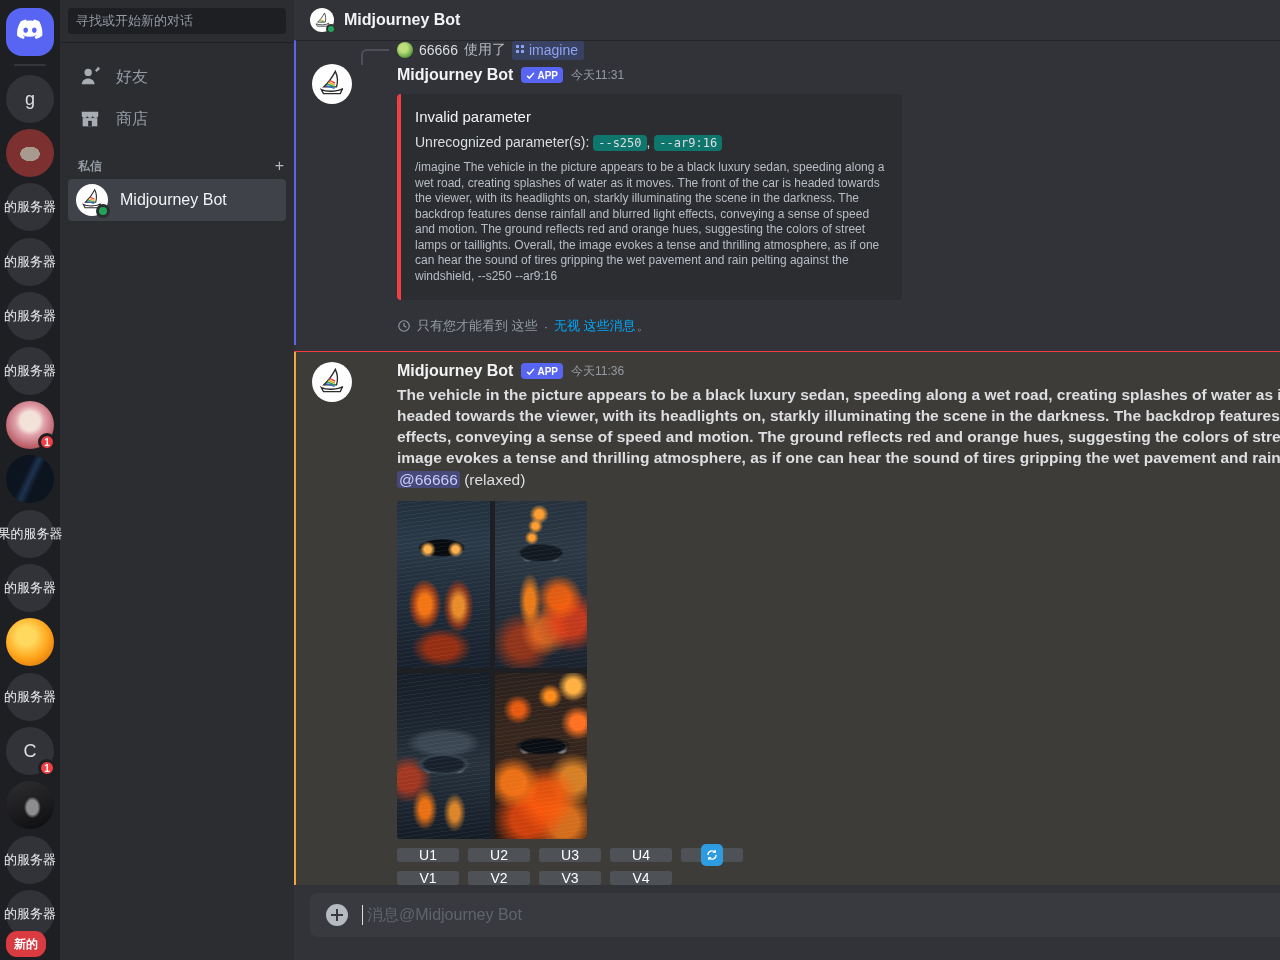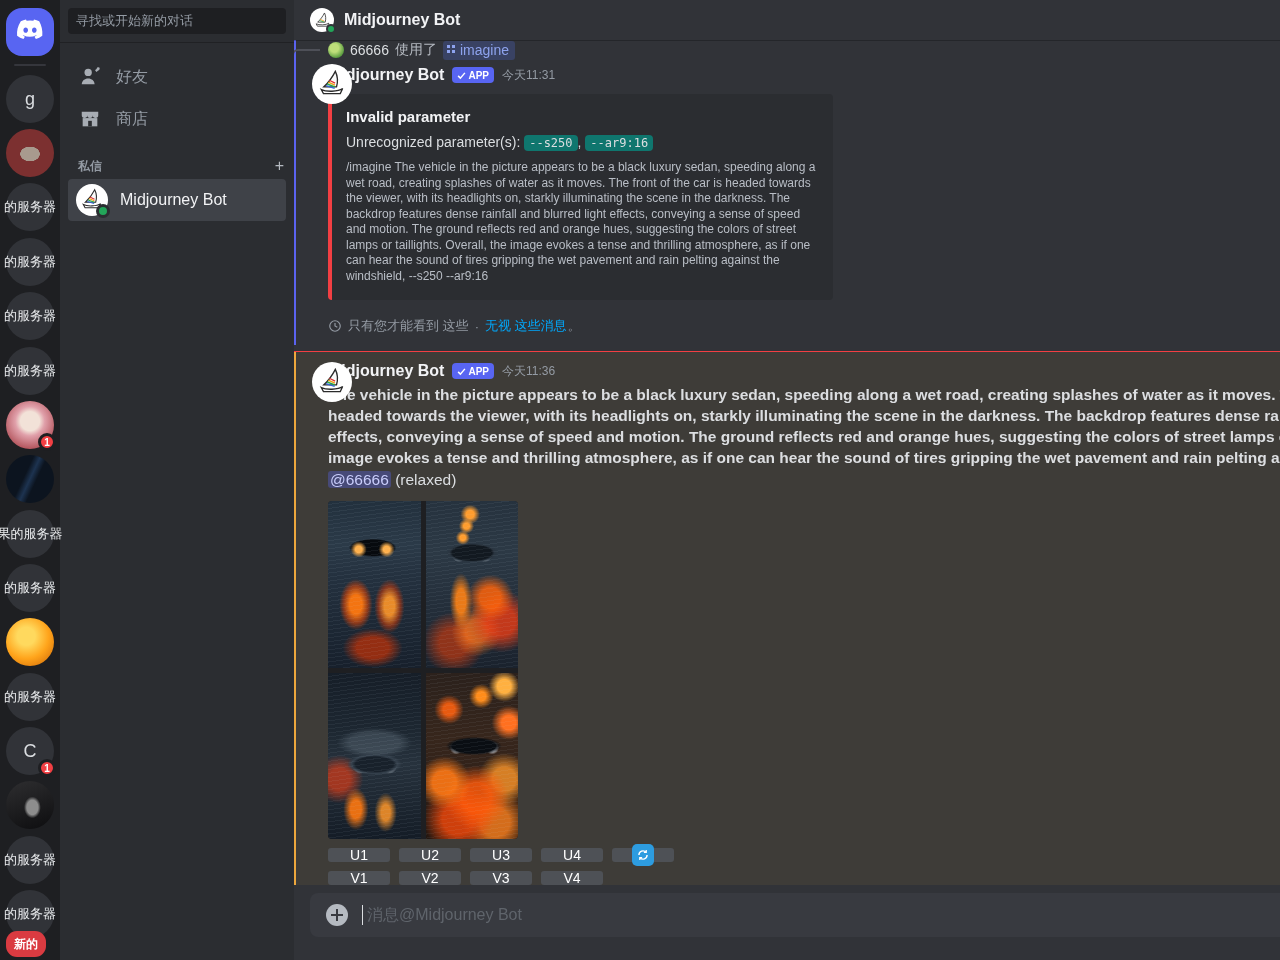--- a/index.html
+++ b/index.html
@@ -50,21 +50,21 @@
 
   
   .chat { position:fixed; left:294px; top:0; width:986px; height:960px; background:#313338; }
   .chat-header { height:40px; display:flex; align-items:center; gap:10px; padding:0 16px;
     box-shadow:0 1px 0 rgba(0,0,0,.25); position:relative; z-index:5; background:#313338; }
   .chat-header .title { color:#f2f3f5; font-weight:bold; font-size:16px; }
   .chat-header .status-dot { border-color:#313338; width:10px; height:10px; border-width:2.5px; }
 
   .messages { position:absolute; top:40px; left:0; right:0; height:845px; overflow:hidden; }
 
-  .msg-group { position:relative; padding-left:32px; }
+  .msg-group { position:relative; padding-left:101px; }
   .group-ephemeral { border-left:2px solid #5b63f0; padding-top:0; padding-bottom:10px; }
   .group-mention { border-left:2px solid #eda73d; background:rgba(240,178,50,.07); padding-top:8px; padding-bottom:6px; }
 
   .reply-row { position:relative; height:20px; display:flex; align-items:center; gap:6px; font-size:14px; }
   .reply-spine { position:absolute; left:-36px; top:9px; width:28px; height:16px;
     border-left:2px solid #4e5058; border-top:2px solid #4e5058; border-top-left-radius:6px; }
   .reply-avatar { width:16px; height:16px; border-radius:50%;
     background:radial-gradient(circle at 40% 38%, #bede7a 0 30%, #5d9e42 70%, #3c7030 100%); }
   .reply-user { color:#dbdee1; font-weight:500; }
   .reply-action { color:#b5bac1; }
@@ -73,21 +73,21 @@
 
   .msg-avatar { position:absolute; left:16px; width:40px; height:40px; }
   .msg-head { display:flex; align-items:center; gap:8px; height:22px; }
   .msg-author { color:#f2f3f5; font-weight:bold; font-size:16px; }
   .app-badge { background:#5865f2; color:#fff; font-size:10px; font-weight:bold; border-radius:4px;
     height:16px; padding:0 5px; display:inline-flex; align-items:center; gap:2px; }
   .timestamp { color:#949ba4; font-size:12px; }
 
   .embed { margin-top:8px; width:505px; background:#2b2d31; border-left:4px solid #f23f43;
     border-radius:4px; padding:14px 16px 16px 14px; }
-  .embed-title { color:#f2f3f5; font-weight:bold; font-size:15px; }
+  .embed-title { color:#f2f3f5; font-weight:normal; font-size:15px; }
   .embed-desc { margin-top:9px; color:#dbdee1; font-size:14px; }
   .code-chip { background:#0f766e; border-radius:4px; padding:1px 5px; font-size:12px; color:#dcdee1; }
   .embed-body { margin-top:10px; color:#b9bec6; font-size:12px; line-height:15.5px; font-weight:500; }
 
   .ephemeral-row { margin-top:17px; display:flex; align-items:center; gap:6px;
     color:#949ba4; font-size:13px; }
   .ephemeral-link { color:#00a8fc; cursor:pointer; }
 
   .new-divider { position:relative; height:1px; background:#f23f43; margin:6px 0 0 0; z-index:2; }
 

